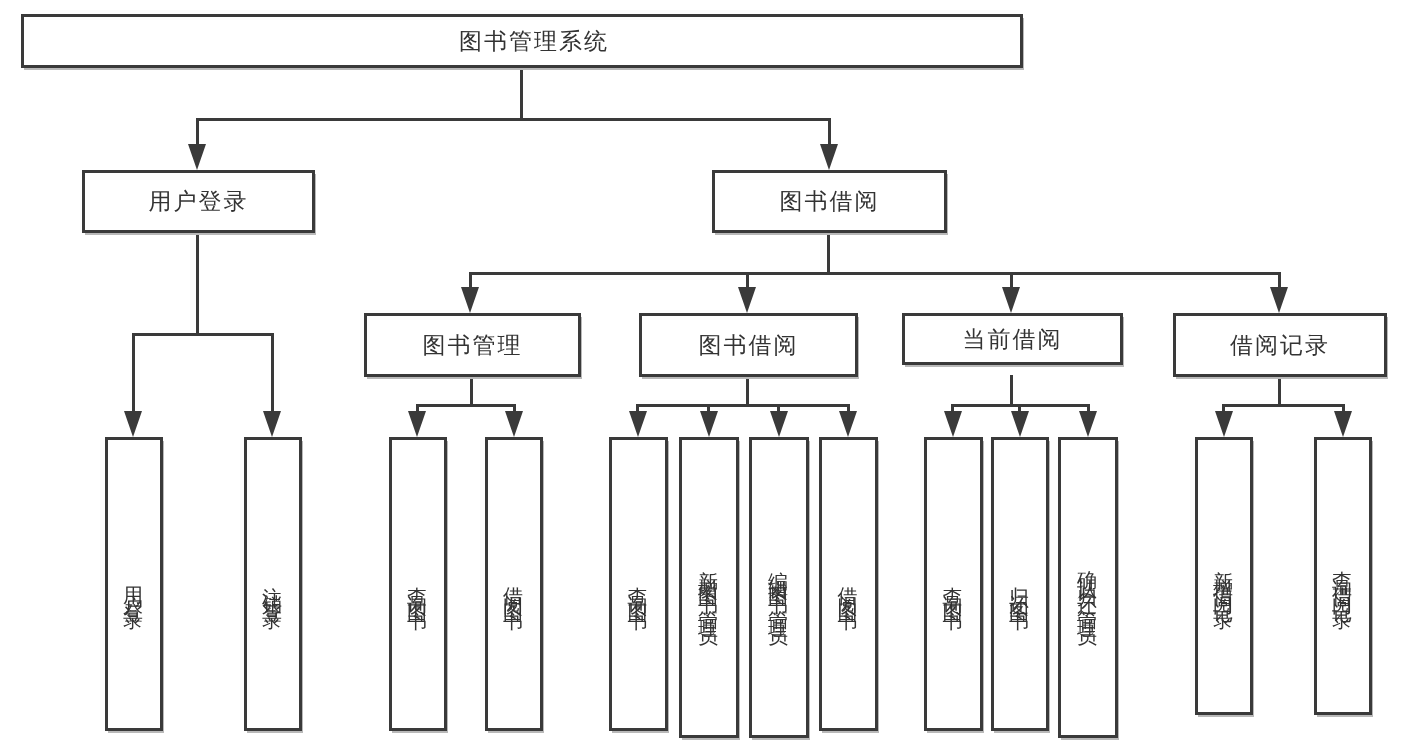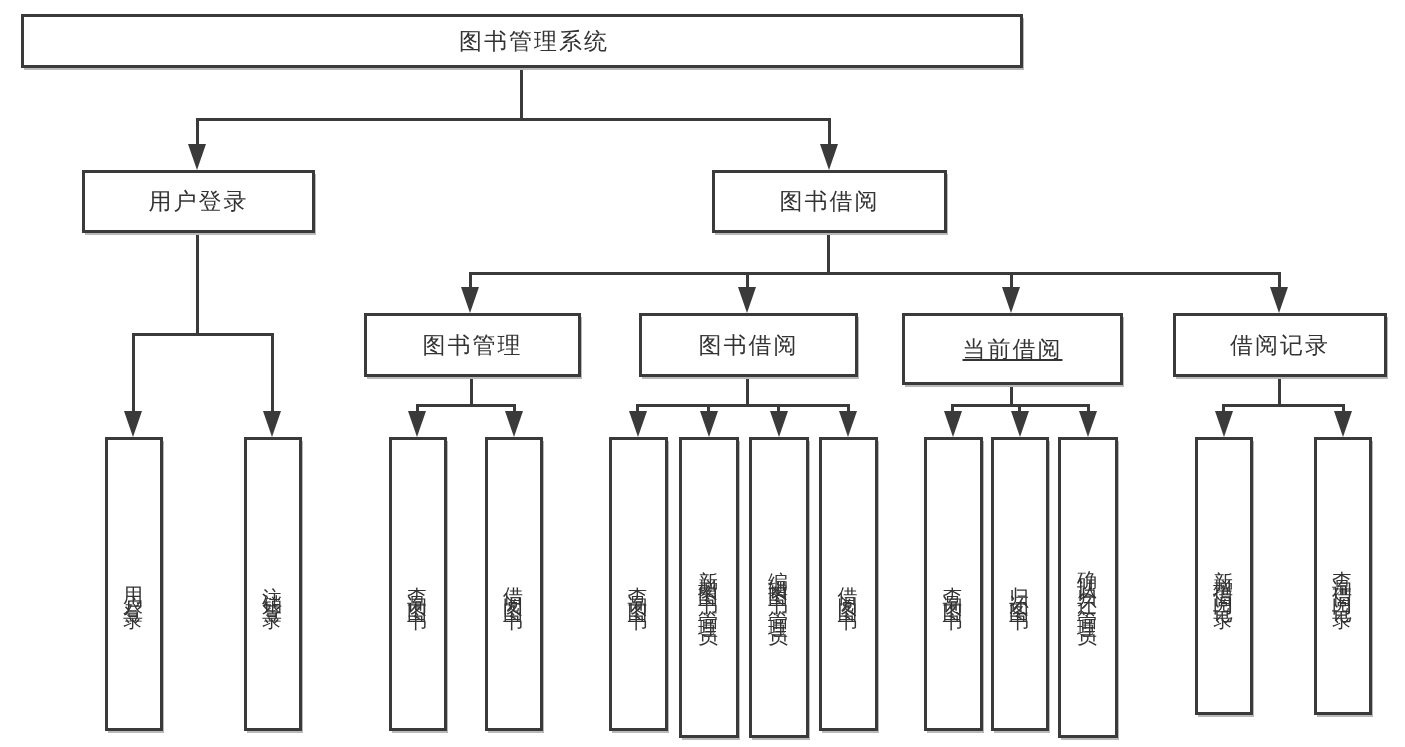--- a/index.html
+++ b/index.html
@@ -46,21 +46,21 @@
   <div class="box" style="left:712px;top:170px;width:235px;height:63px;">
     <span>图书借阅</span>
   </div>
 
   <div class="box" style="left:364px;top:313px;width:217px;height:64px;">
     <span>图书管理</span>
   </div>
   <div class="box" style="left:639px;top:313px;width:219px;height:64px;">
     <span>图书借阅</span>
   </div>
-  <div class="box" style="left:902px;top:313px;width:221px;height:72px;text-decoration:underline;">
+  <div class="box" style="left:902px;top:313px;width:221px;height:52px;">
     <span>当前借阅</span>
   </div>
   <div class="box" style="left:1173px;top:313px;width:214px;height:64px;">
     <span>借阅记录</span>
   </div>
 
   <div class="box vbox" style="left:105px;top:437px;width:58px;height:294px;">
     <span>用户登录</span>
   </div>
   <div class="box vbox" style="left:244px;top:437px;width:58px;height:294px;">

